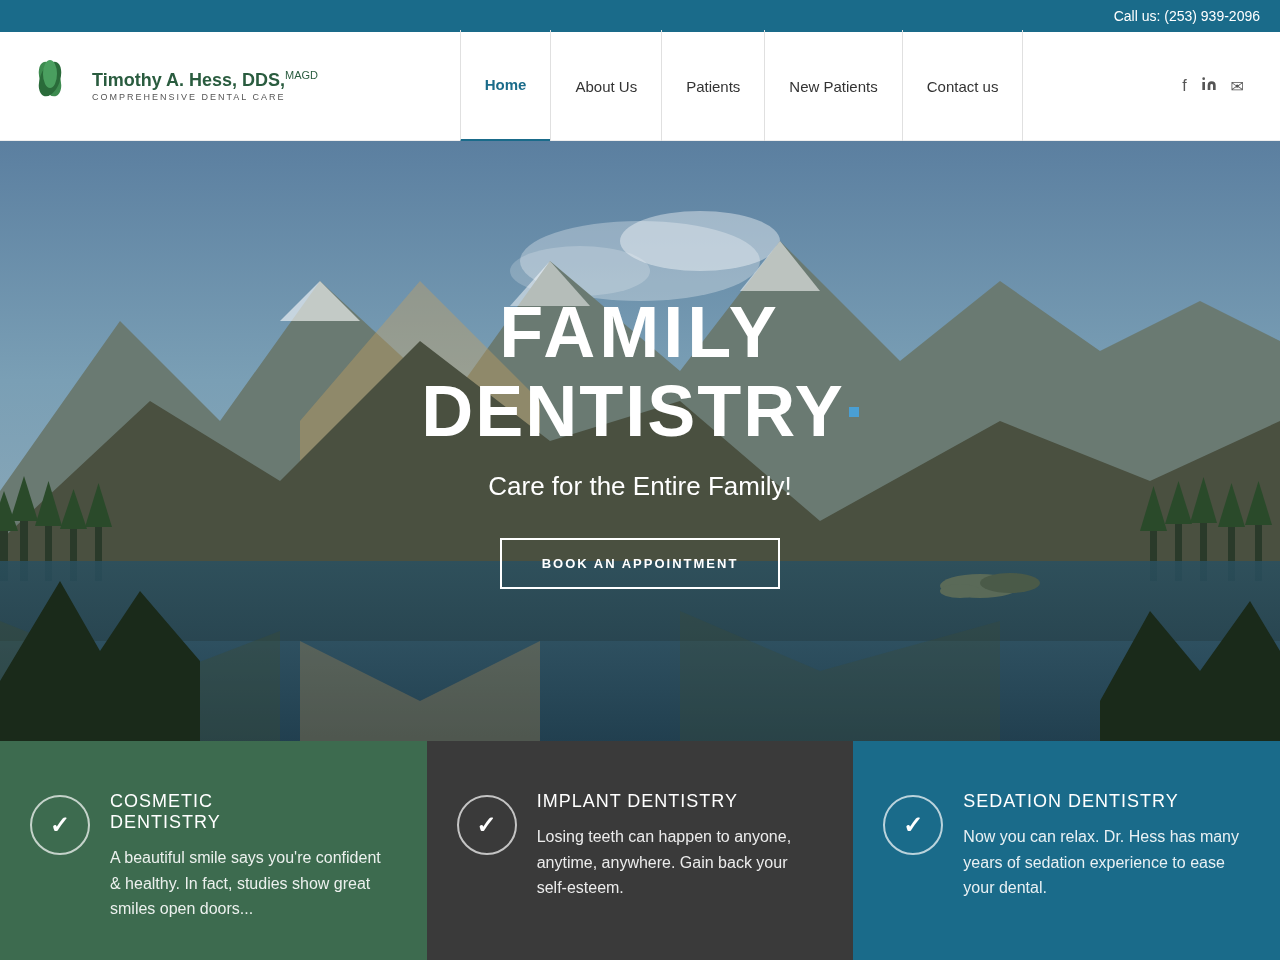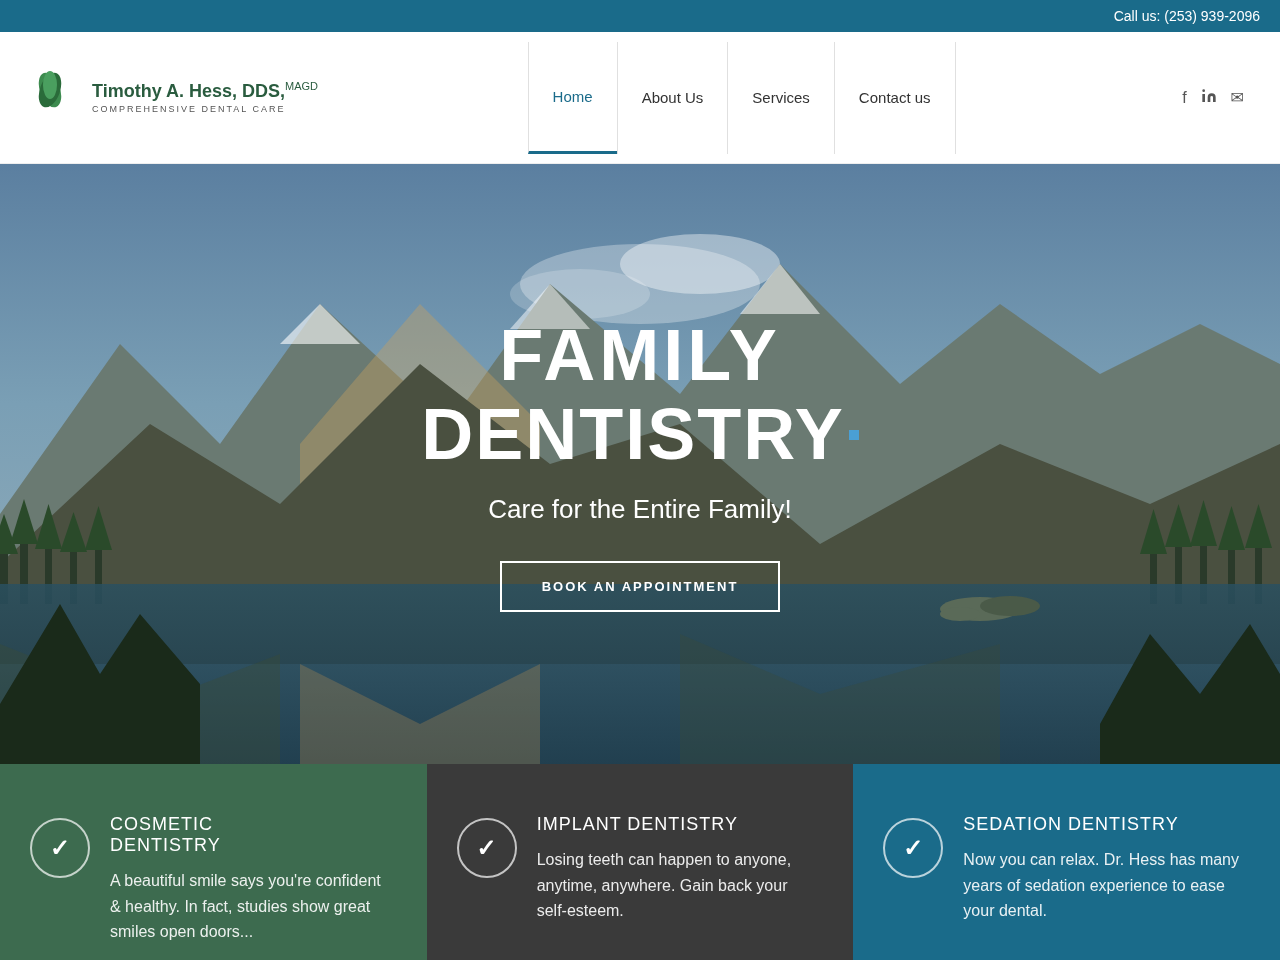--- a/index.html
+++ b/index.html
@@ -15,21 +15,21 @@
     }
 
     
     .header {
       display: flex;
       align-items: center;
       justify-content: space-between;
       background: white;
       padding: 10px 20px;
       border-bottom: 1px solid #eee;
-      height: 132px;
+      height: 109px;
     }
 
     .logo-area {
       display: flex;
       align-items: center;
       gap: 12px;
     }
 
     .logo-icon {
       width: 60px;
@@ -72,21 +72,21 @@
       padding: 0 24px;
       font-size: 15px;
       color: #333;
       cursor: pointer;
       border-right: 1px solid #e0e0e0;
       border-left: 1px solid #e0e0e0;
       margin-left: -1px;
       text-decoration: none;
       white-space: nowrap;
     }
-    .nav-item.active { color: #1a6b8a; font-weight: normal; border-bottom: 3px solid #1a6b8a; }
+    .nav-item.active { color: #1a6b8a; font-weight: bold; border-bottom: 3px solid #1a6b8a; }
 
     .social-icons {
       display: flex;
       align-items: center;
       gap: 14px;
       padding: 0 16px;
       color: #555;
     }
 
     .social-icon {
@@ -239,21 +239,22 @@
       <div class="logo-name">
         <span>Timothy A. Hess, DDS,</span><span class="magd">MAGD</span>
       </div>
       <div class="logo-sub">COMPREHENSIVE DENTAL CARE</div>
     </div>
   </div>
 
   <nav class="nav">
     <a class="nav-item active">Home</a>
     <a class="nav-item">About Us</a>
-    <a class="nav-item">Services</a>
+    <a class="nav-item">Patients</a>
+    <a class="nav-item">New Patients</a>
     <a class="nav-item">Contact us</a>
   </nav>
 
   <div class="social-icons">
     <span class="social-icon" title="Facebook">f</span>
     <span class="social-icon" title="LinkedIn">
       <svg width="16" height="16" viewBox="0 0 24 24" fill="#555">
           <path d="M16 8a6 6 0 016 6v7h-4v-7a2 2 0 00-2-2 2 2 0 00-2 2v7h-4v-7a6 6 0 016-6zM2 9h4v12H2z"></path>
           <circle cx="4" cy="4" r="2" fill="#555"></circle>
         </svg>

